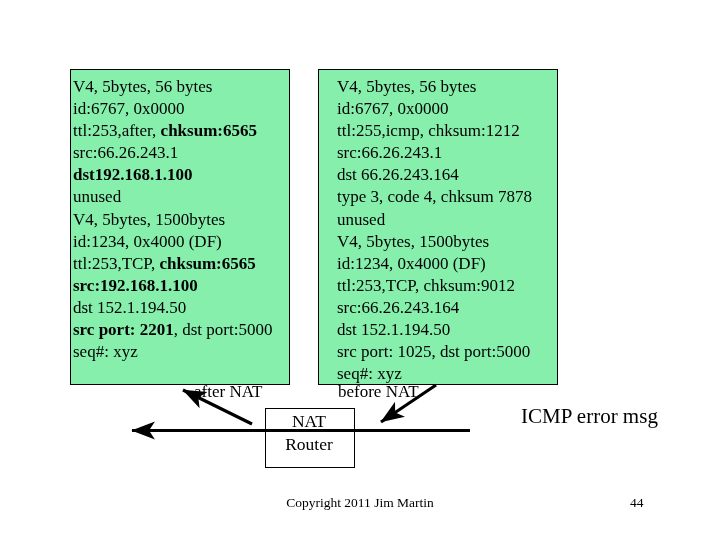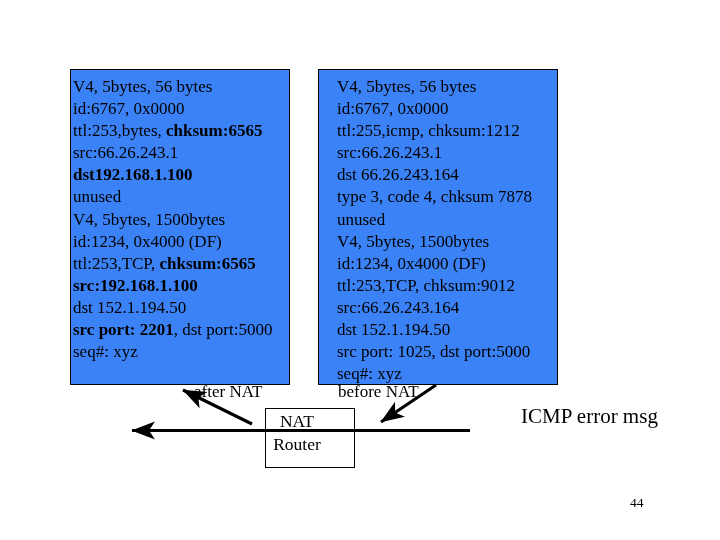--- a/index.html
+++ b/index.html
@@ -31,21 +31,21 @@
     line-height: 26px;
     letter-spacing: 0.2px;
     white-space: nowrap;
   }
 
   
   .packet-box {
     position: absolute;
     border: 1.6px solid #000000;
     box-sizing: border-box;
-    background: #3b82f6;
+    background: #86efac;
     font-size: 17px;
     line-height: 22.1px;
   }
   .packet-box.left {
     left: 70px;
     top: 69px;
     width: 220px;
     height: 316px;
     padding: 6px 1px 0 2px;
   }
@@ -69,21 +69,21 @@
     top: 408px;
     width: 90px;
     height: 60px;
     border: 1.5px solid #000000;
     box-sizing: border-box;
     background: transparent;
     z-index: 3;
   }
   .nat-label {
     position: absolute;
-    left: 252px;
+    left: 264px;
     width: 90px;
     text-align: center;
     font-size: 17.5px;
     line-height: 20px;
     z-index: 4;
   }
   .nat-label.l1 { top: 411px; }
   .nat-label.l2 { top: 434px; }
 
   
@@ -139,21 +139,21 @@
 </style>
 </head>
 <body>
 
 <div class="slide">
 
 
   <div class="packet-box left" id="left-packet-box">
       <div class="packet-line"><span>V4, 5bytes, 56 bytes</span></div>
       <div class="packet-line"><span>id:6767,    0x0000</span></div>
-      <div class="packet-line"><span>ttl:253,bytes, </span><span class="b">chksum:6565</span></div>
+      <div class="packet-line"><span>ttl:253,after, </span><span class="b">chksum:6565</span></div>
       <div class="packet-line"><span>src:66.26.243.1</span></div>
       <div class="packet-line"><span class="b">dst192.168.1.100</span></div>
       <div class="packet-line"><span>unused</span></div>
       <div class="packet-line"><span>V4, 5bytes, 1500bytes</span></div>
       <div class="packet-line"><span>id:1234,    0x4000 (DF)</span></div>
       <div class="packet-line"><span>ttl:253,TCP, </span><span class="b">chksum:6565</span></div>
       <div class="packet-line"><span class="b">src:192.168.1.100</span></div>
       <div class="packet-line"><span>dst 152.1.194.50</span></div>
       <div class="packet-line"><span class="b">src port: 2201</span><span>, dst port:5000</span></div>
       <div class="packet-line"><span>seq#: xyz</span></div>
@@ -192,15 +192,16 @@
 
   <div class="nat-box"></div>
   <div class="nat-label l1">NAT</div>
   <div class="nat-label l2">Router</div>
 
   <div class="mini-label label-after">after NAT</div>
   <div class="mini-label label-before">before NAT</div>
 
   <div class="icmp-label">ICMP error msg</div>
 
+  <div class="footer-copy">Copyright 2011 Jim Martin</div>
   <div class="footer-page">44</div>
 
 </div>
 
 </body></html>

